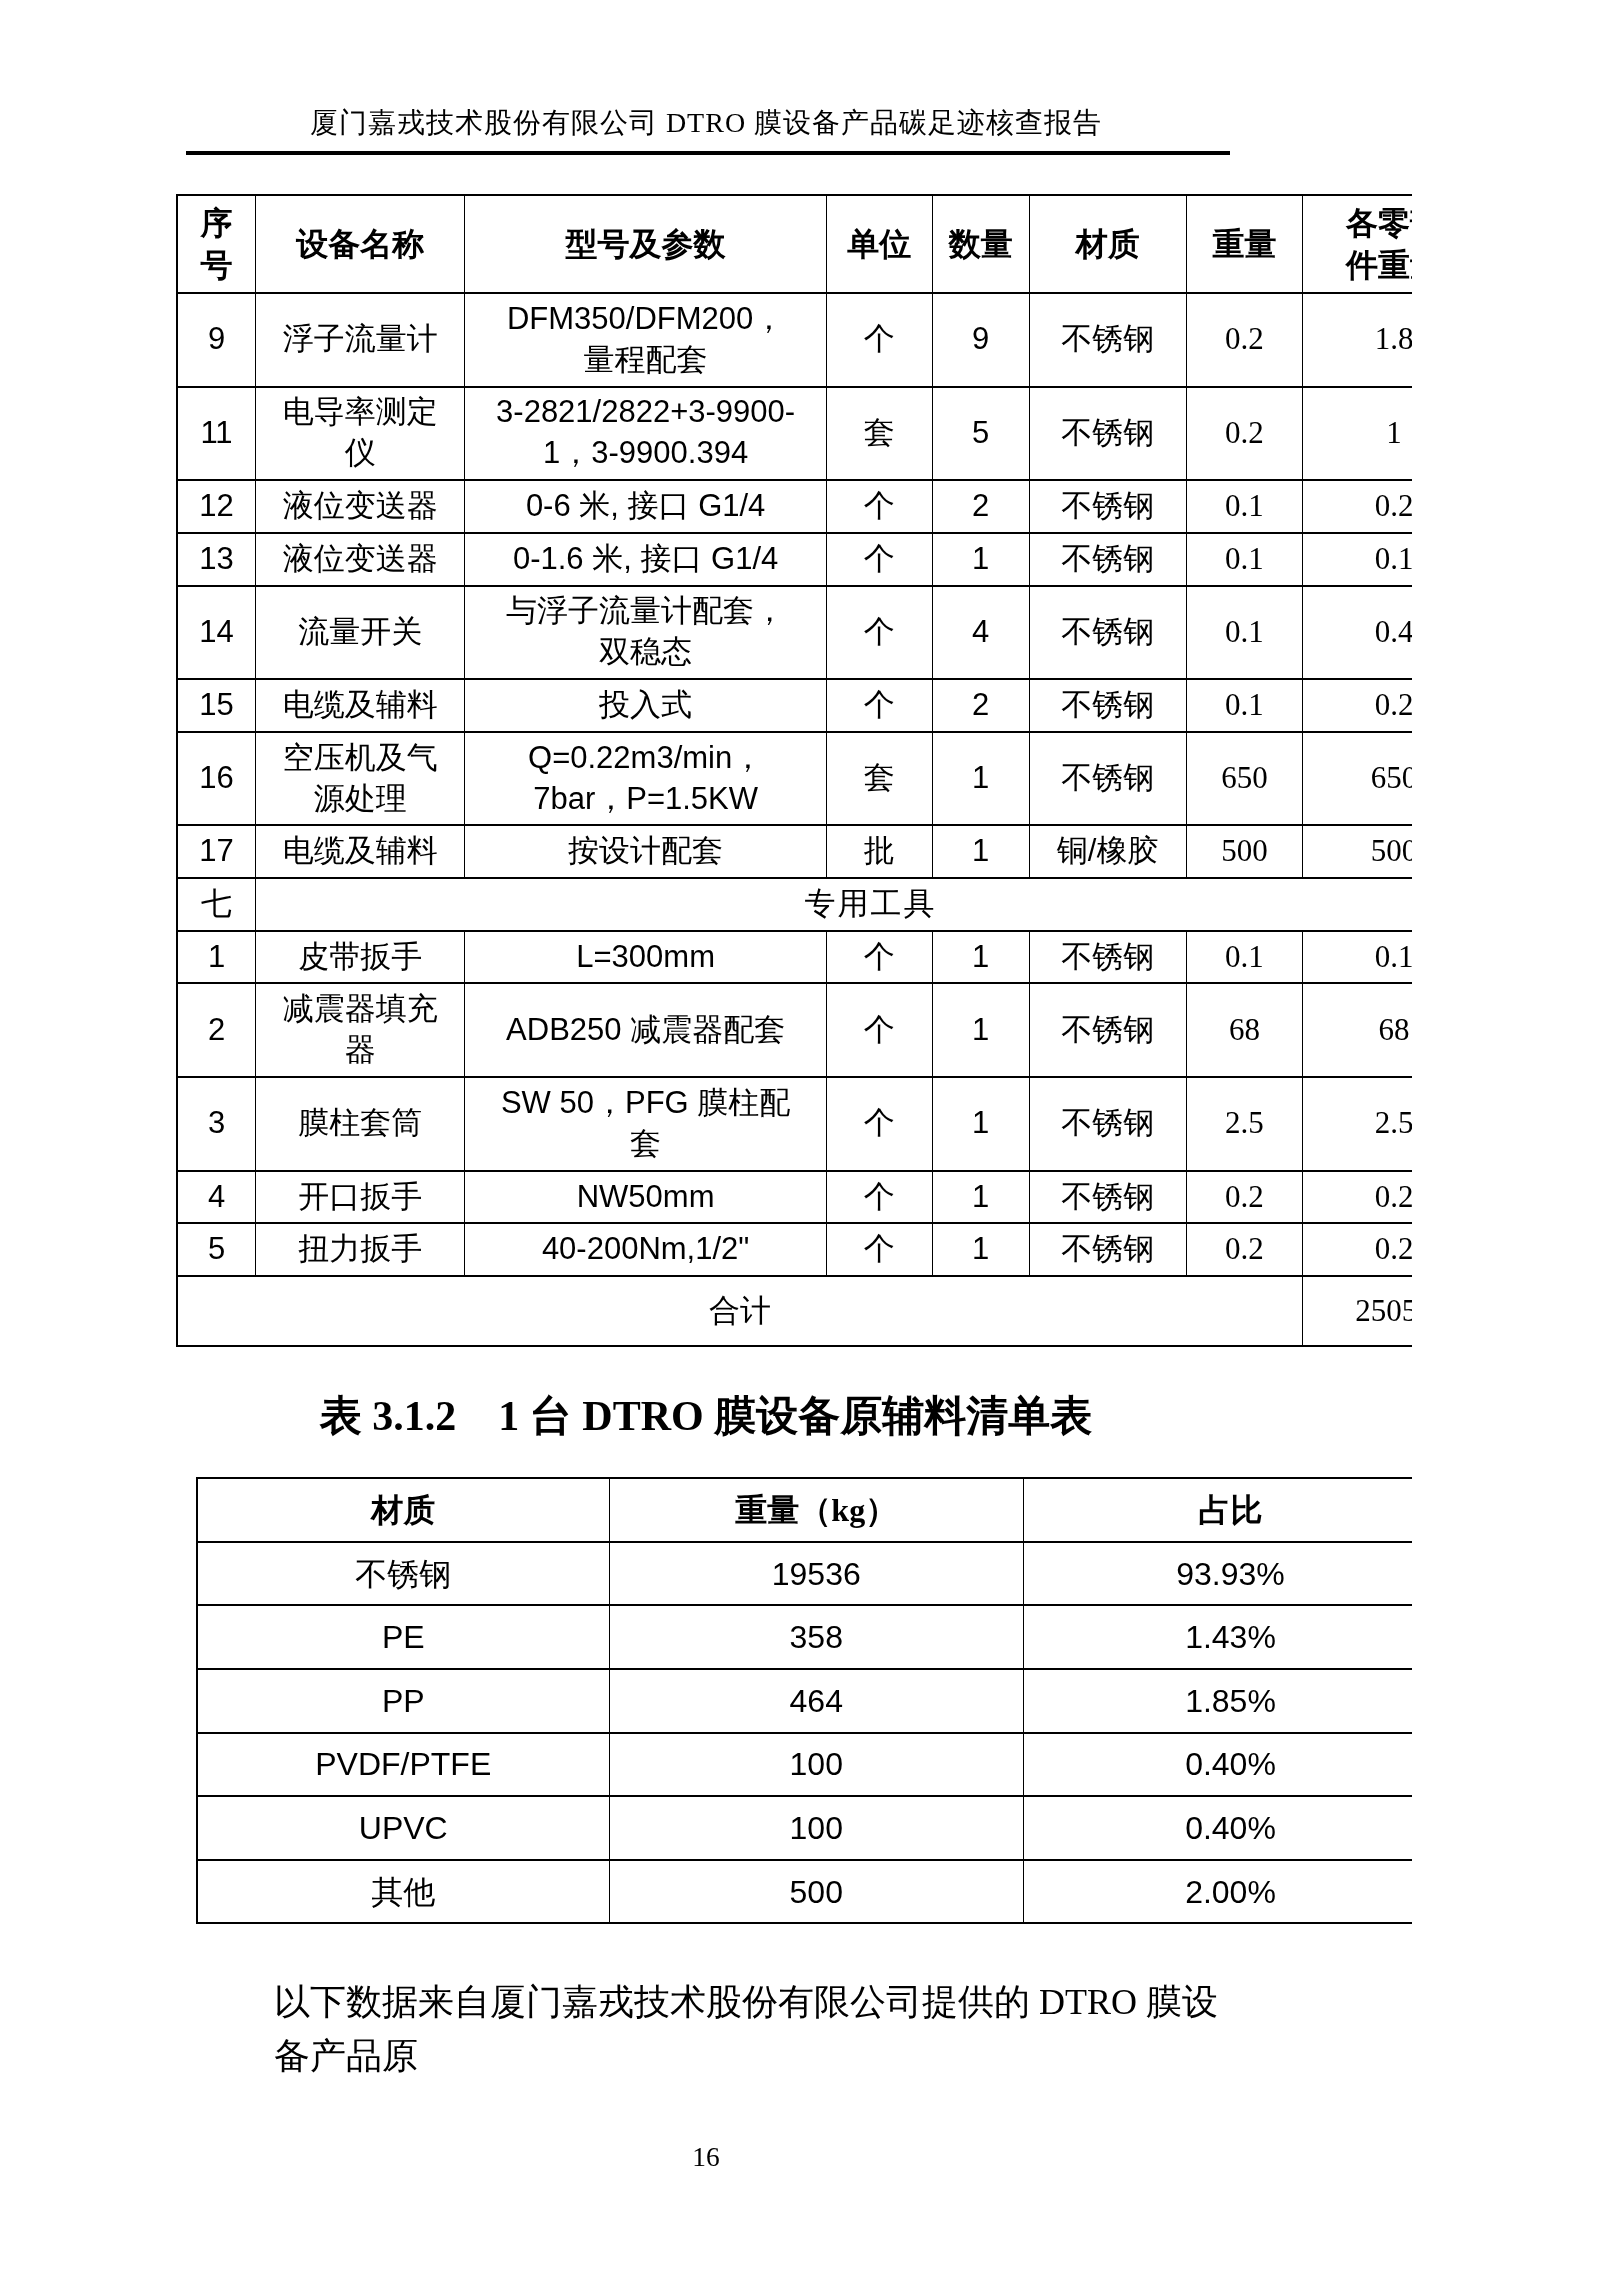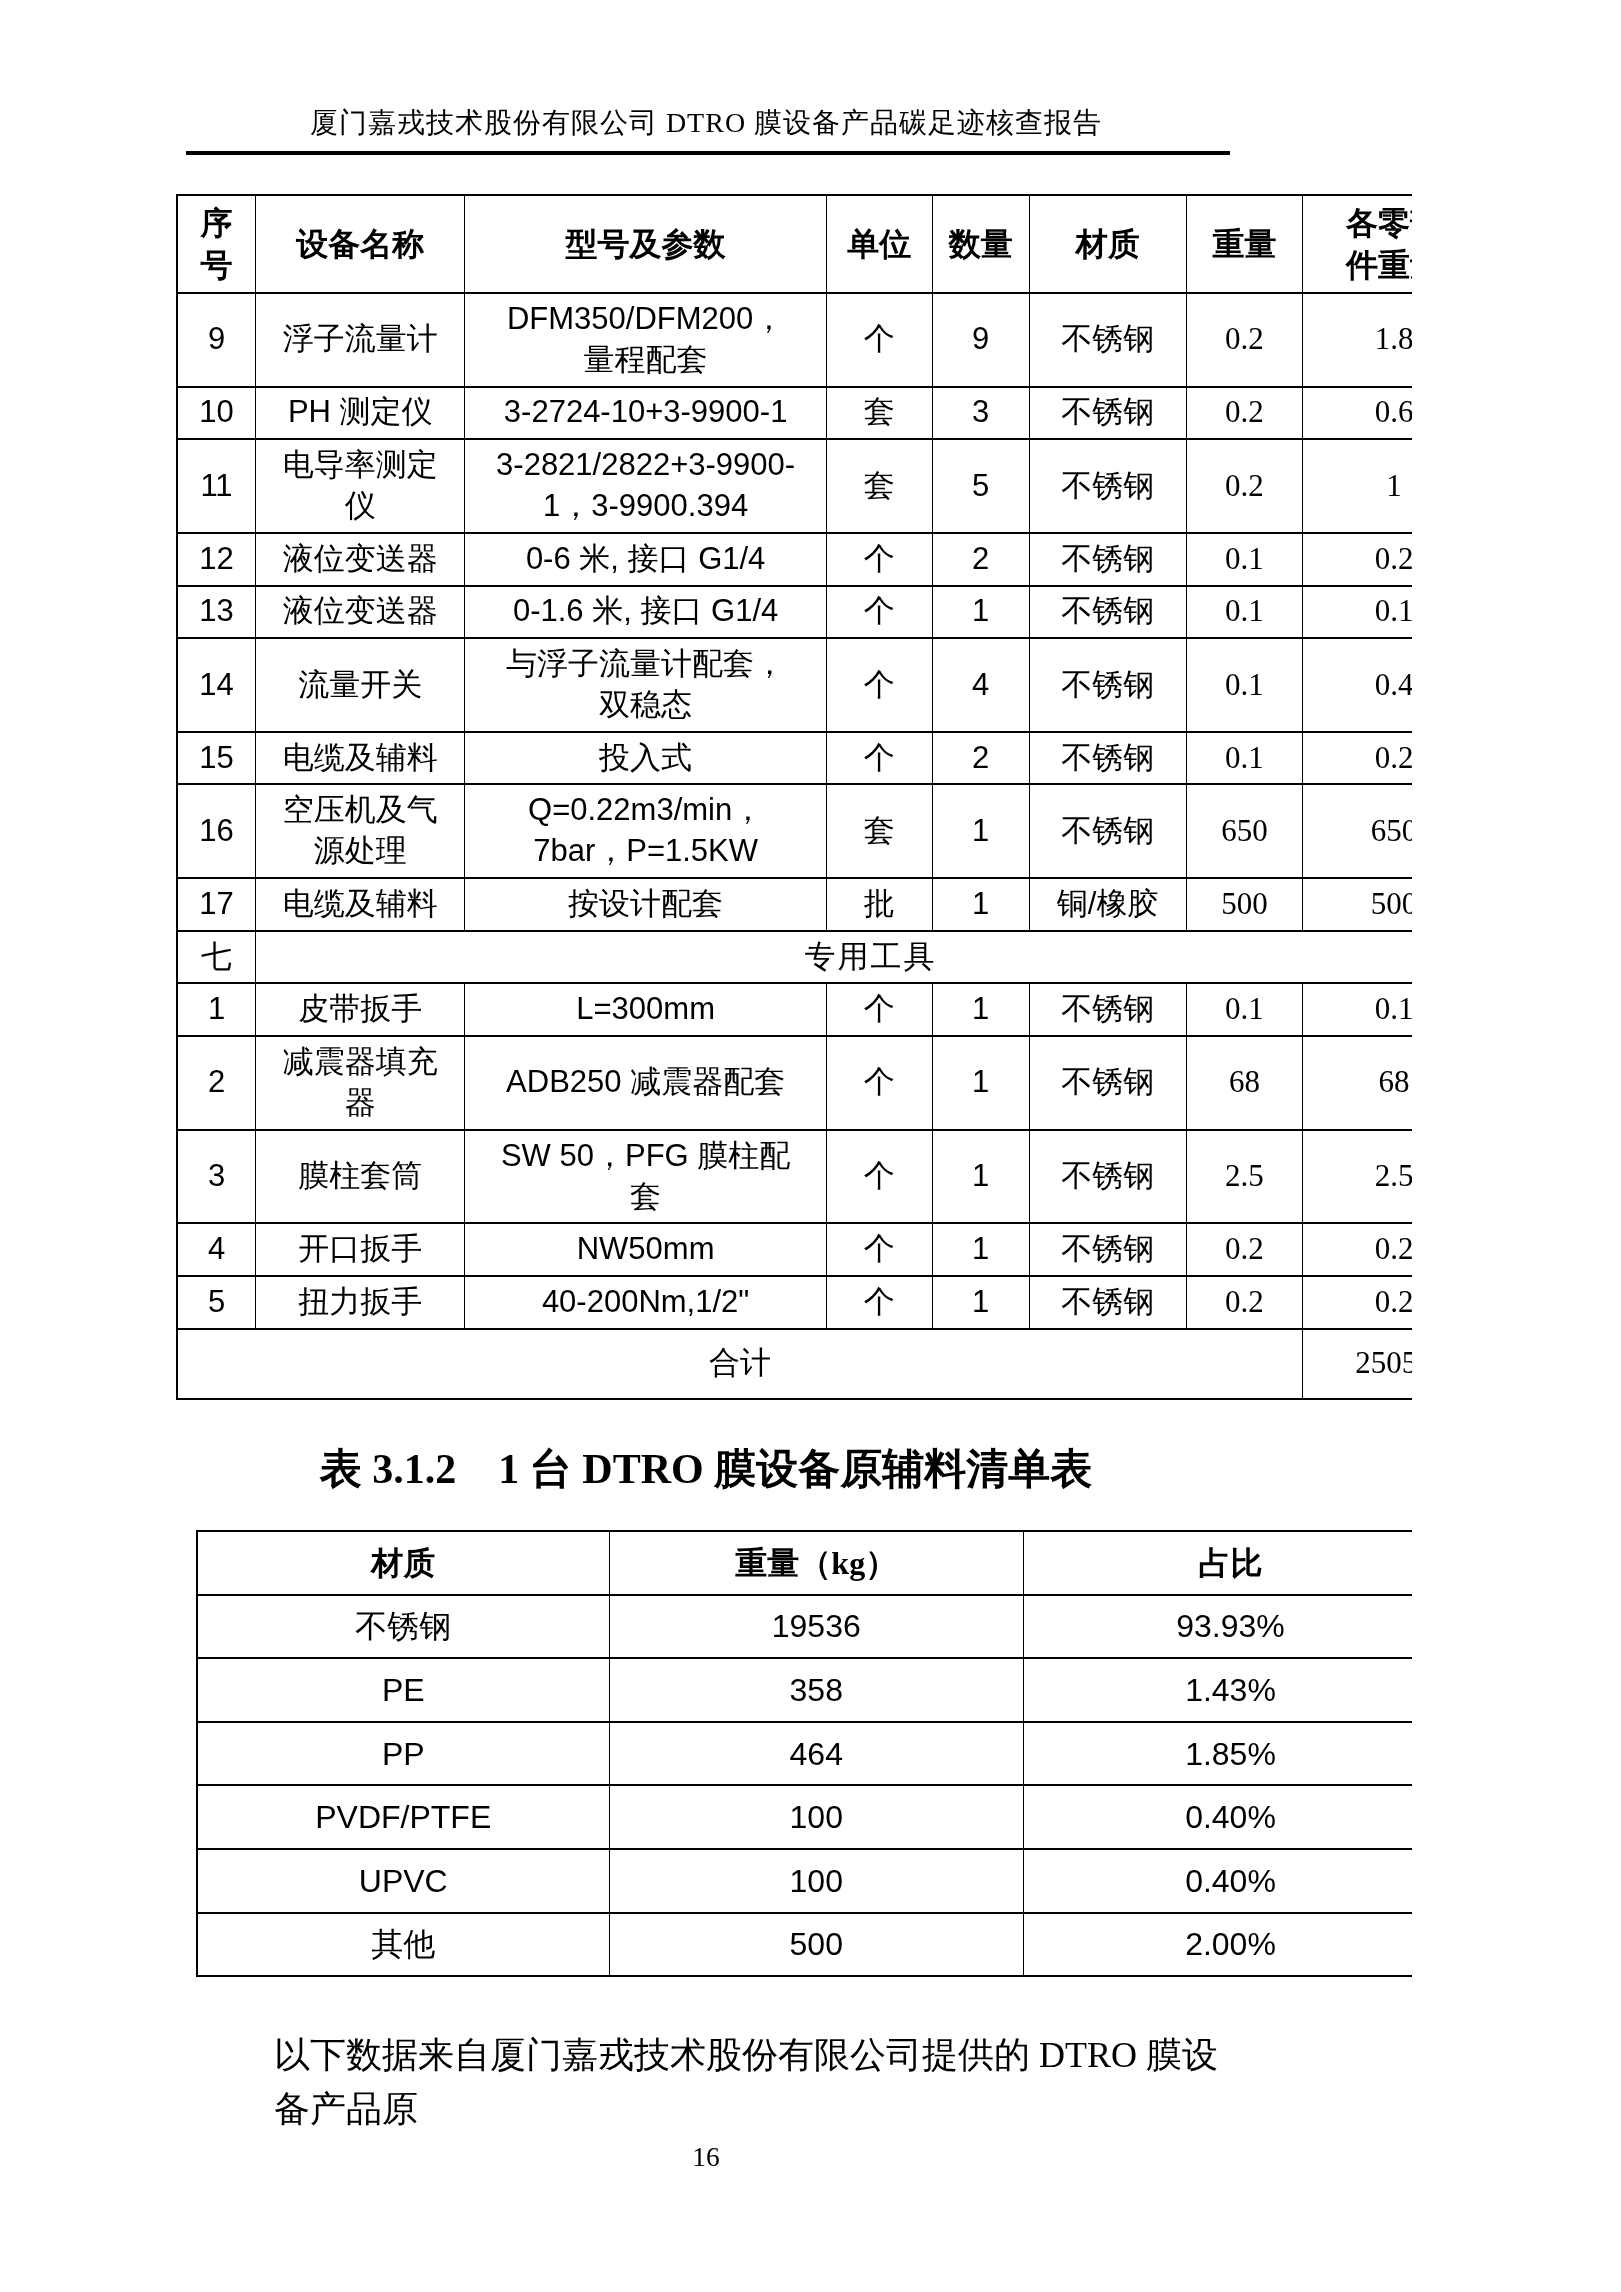--- a/index.html
+++ b/index.html
@@ -97,30 +97,20 @@
           <td class="cell-name">浮子流量计</td>
           <td class="cell-model">DFM350/DFM200，
 量程配套</td>
           <td class="cell-unit">个</td>
           <td class="cell-qty">9</td>
           <td class="cell-material">不锈钢</td>
           <td class="cell-weight">0.2</td>
           <td class="cell-parts-weight">1.8</td>
         </tr>
         <tr>
-          <td class="cell-no">10</td>
-          <td class="cell-name">PH 测定仪</td>
-          <td class="cell-model">3-2724-10+3-9900-1</td>
-          <td class="cell-unit">套</td>
-          <td class="cell-qty">3</td>
-          <td class="cell-material">不锈钢</td>
-          <td class="cell-weight">0.2</td>
-          <td class="cell-parts-weight">0.6</td>
-        </tr>
-        <tr>
           <td class="cell-no">11</td>
           <td class="cell-name">电导率测定
 仪</td>
           <td class="cell-model">3-2821/2822+3-9900-
 1，3-9900.394</td>
           <td class="cell-unit">套</td>
           <td class="cell-qty">5</td>
           <td class="cell-material">不锈钢</td>
           <td class="cell-weight">0.2</td>
           <td class="cell-parts-weight">1</td>

